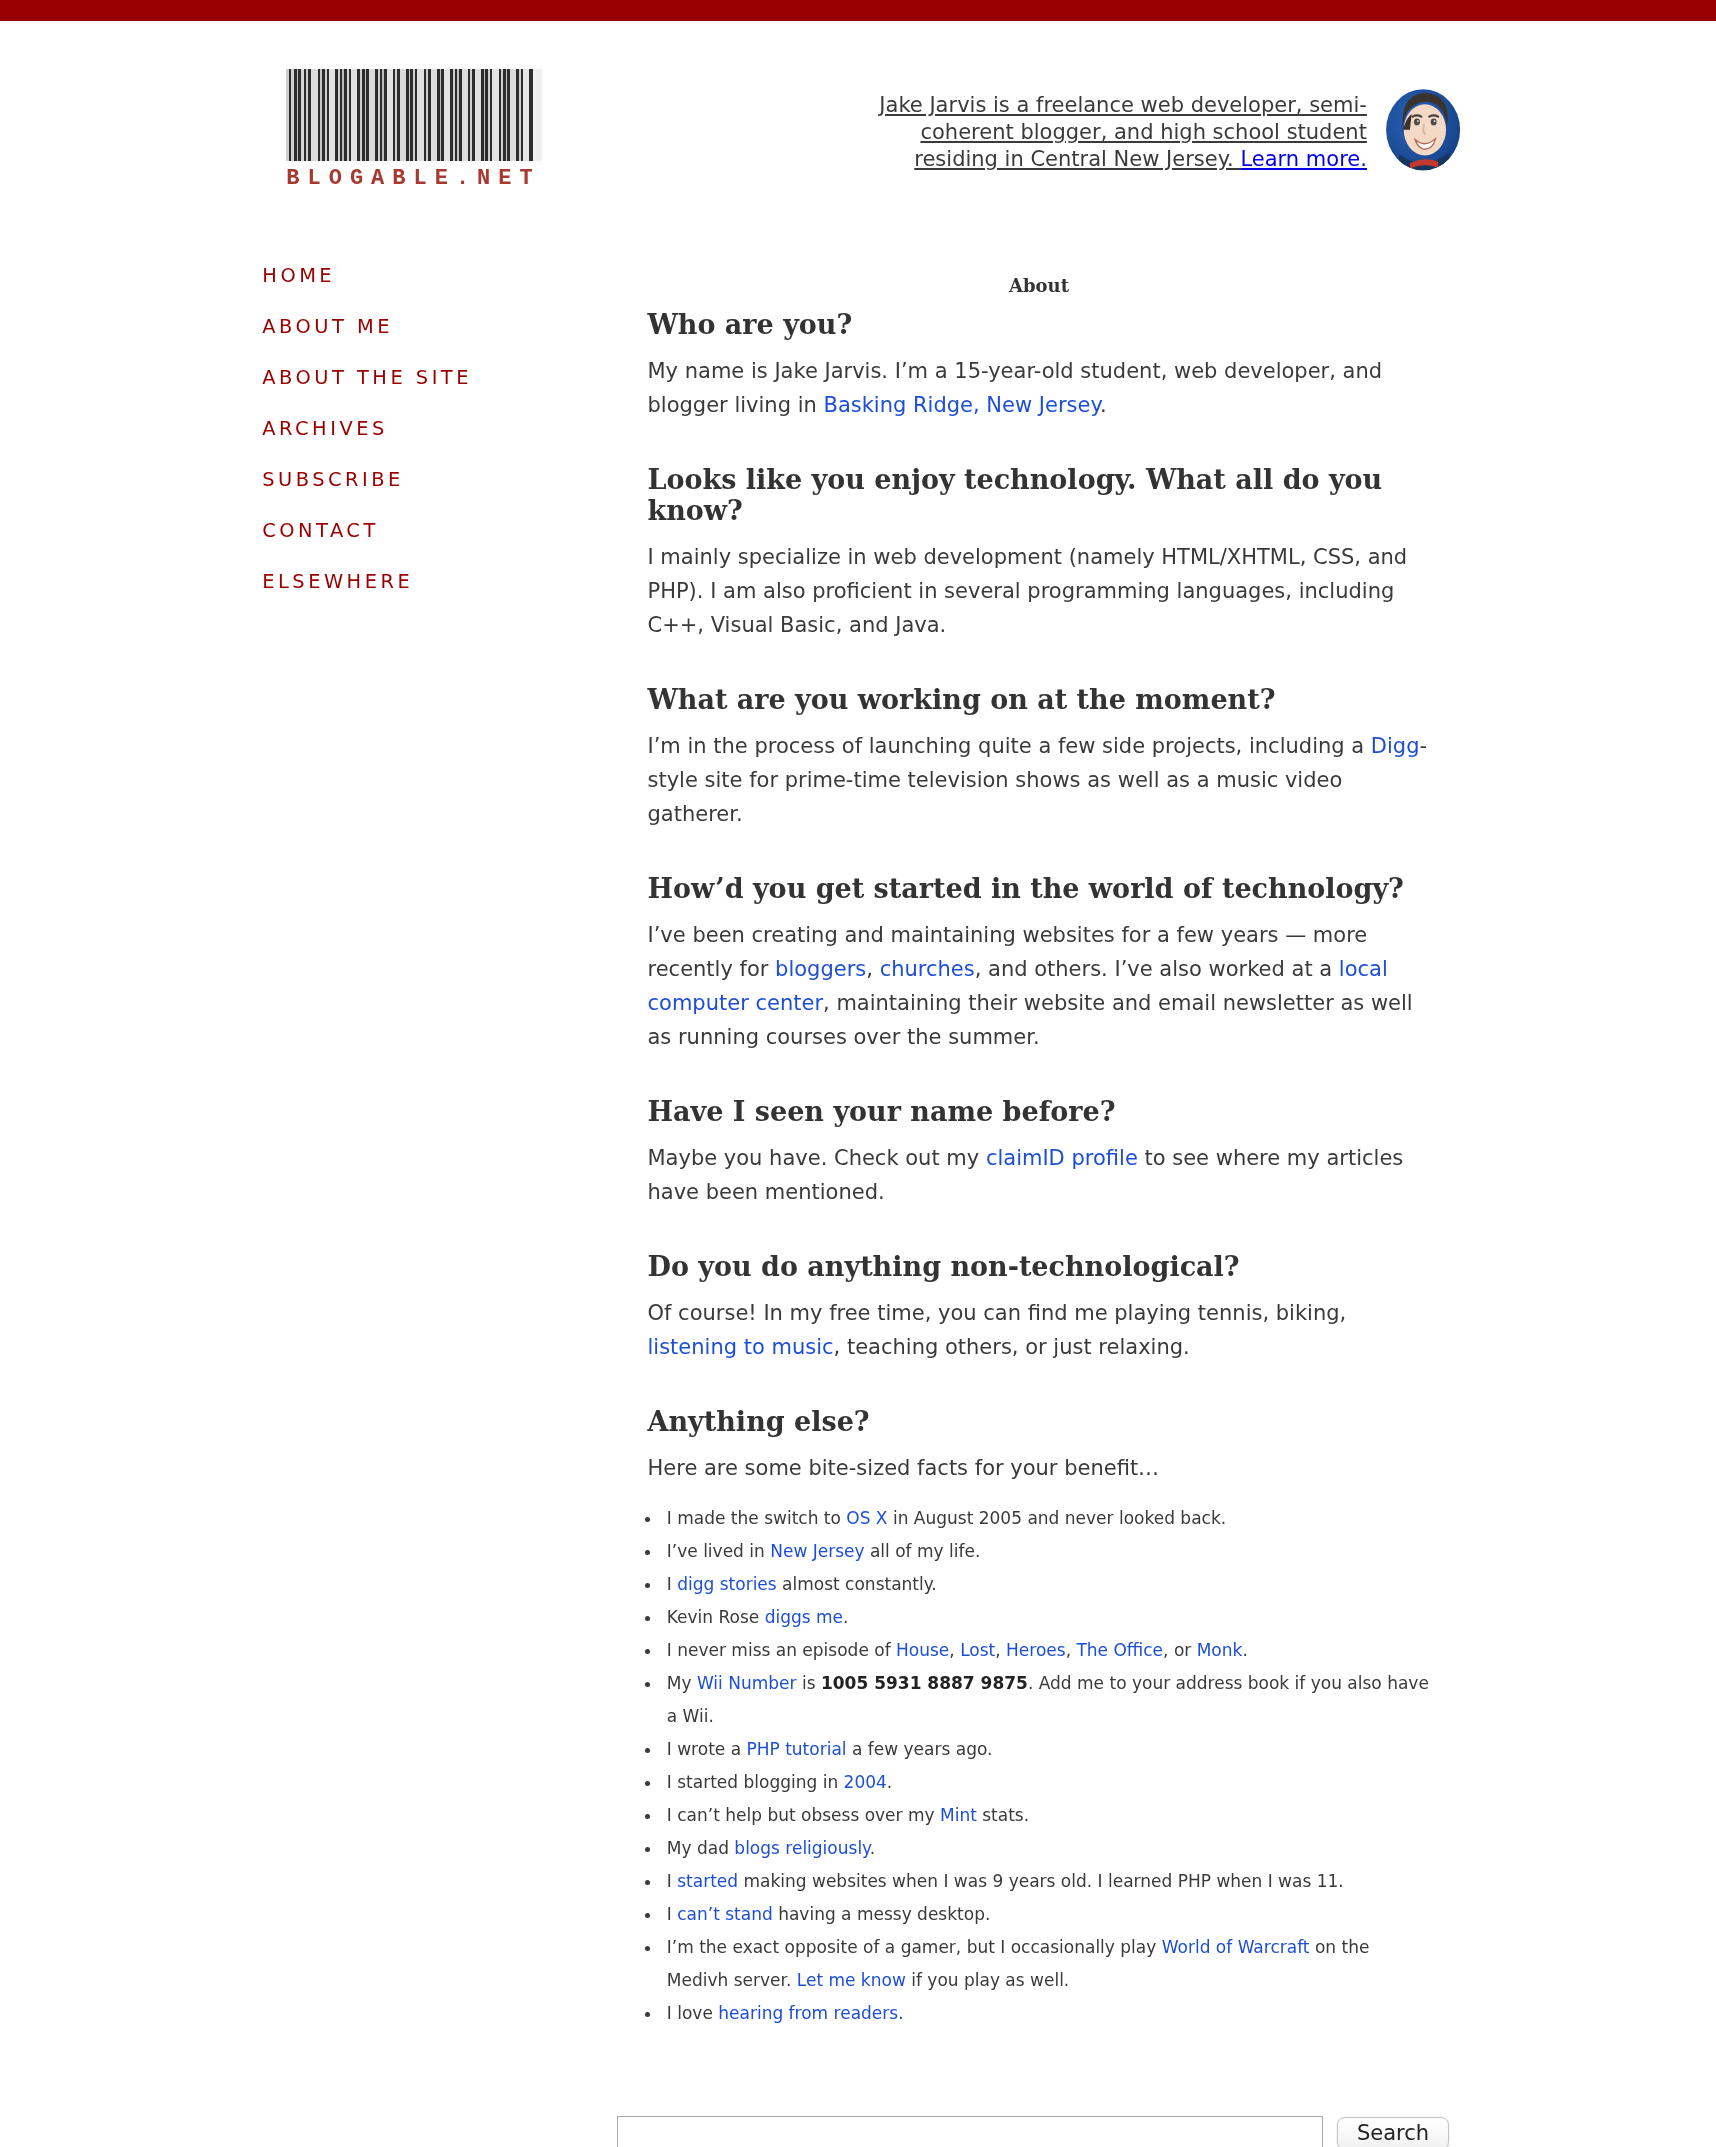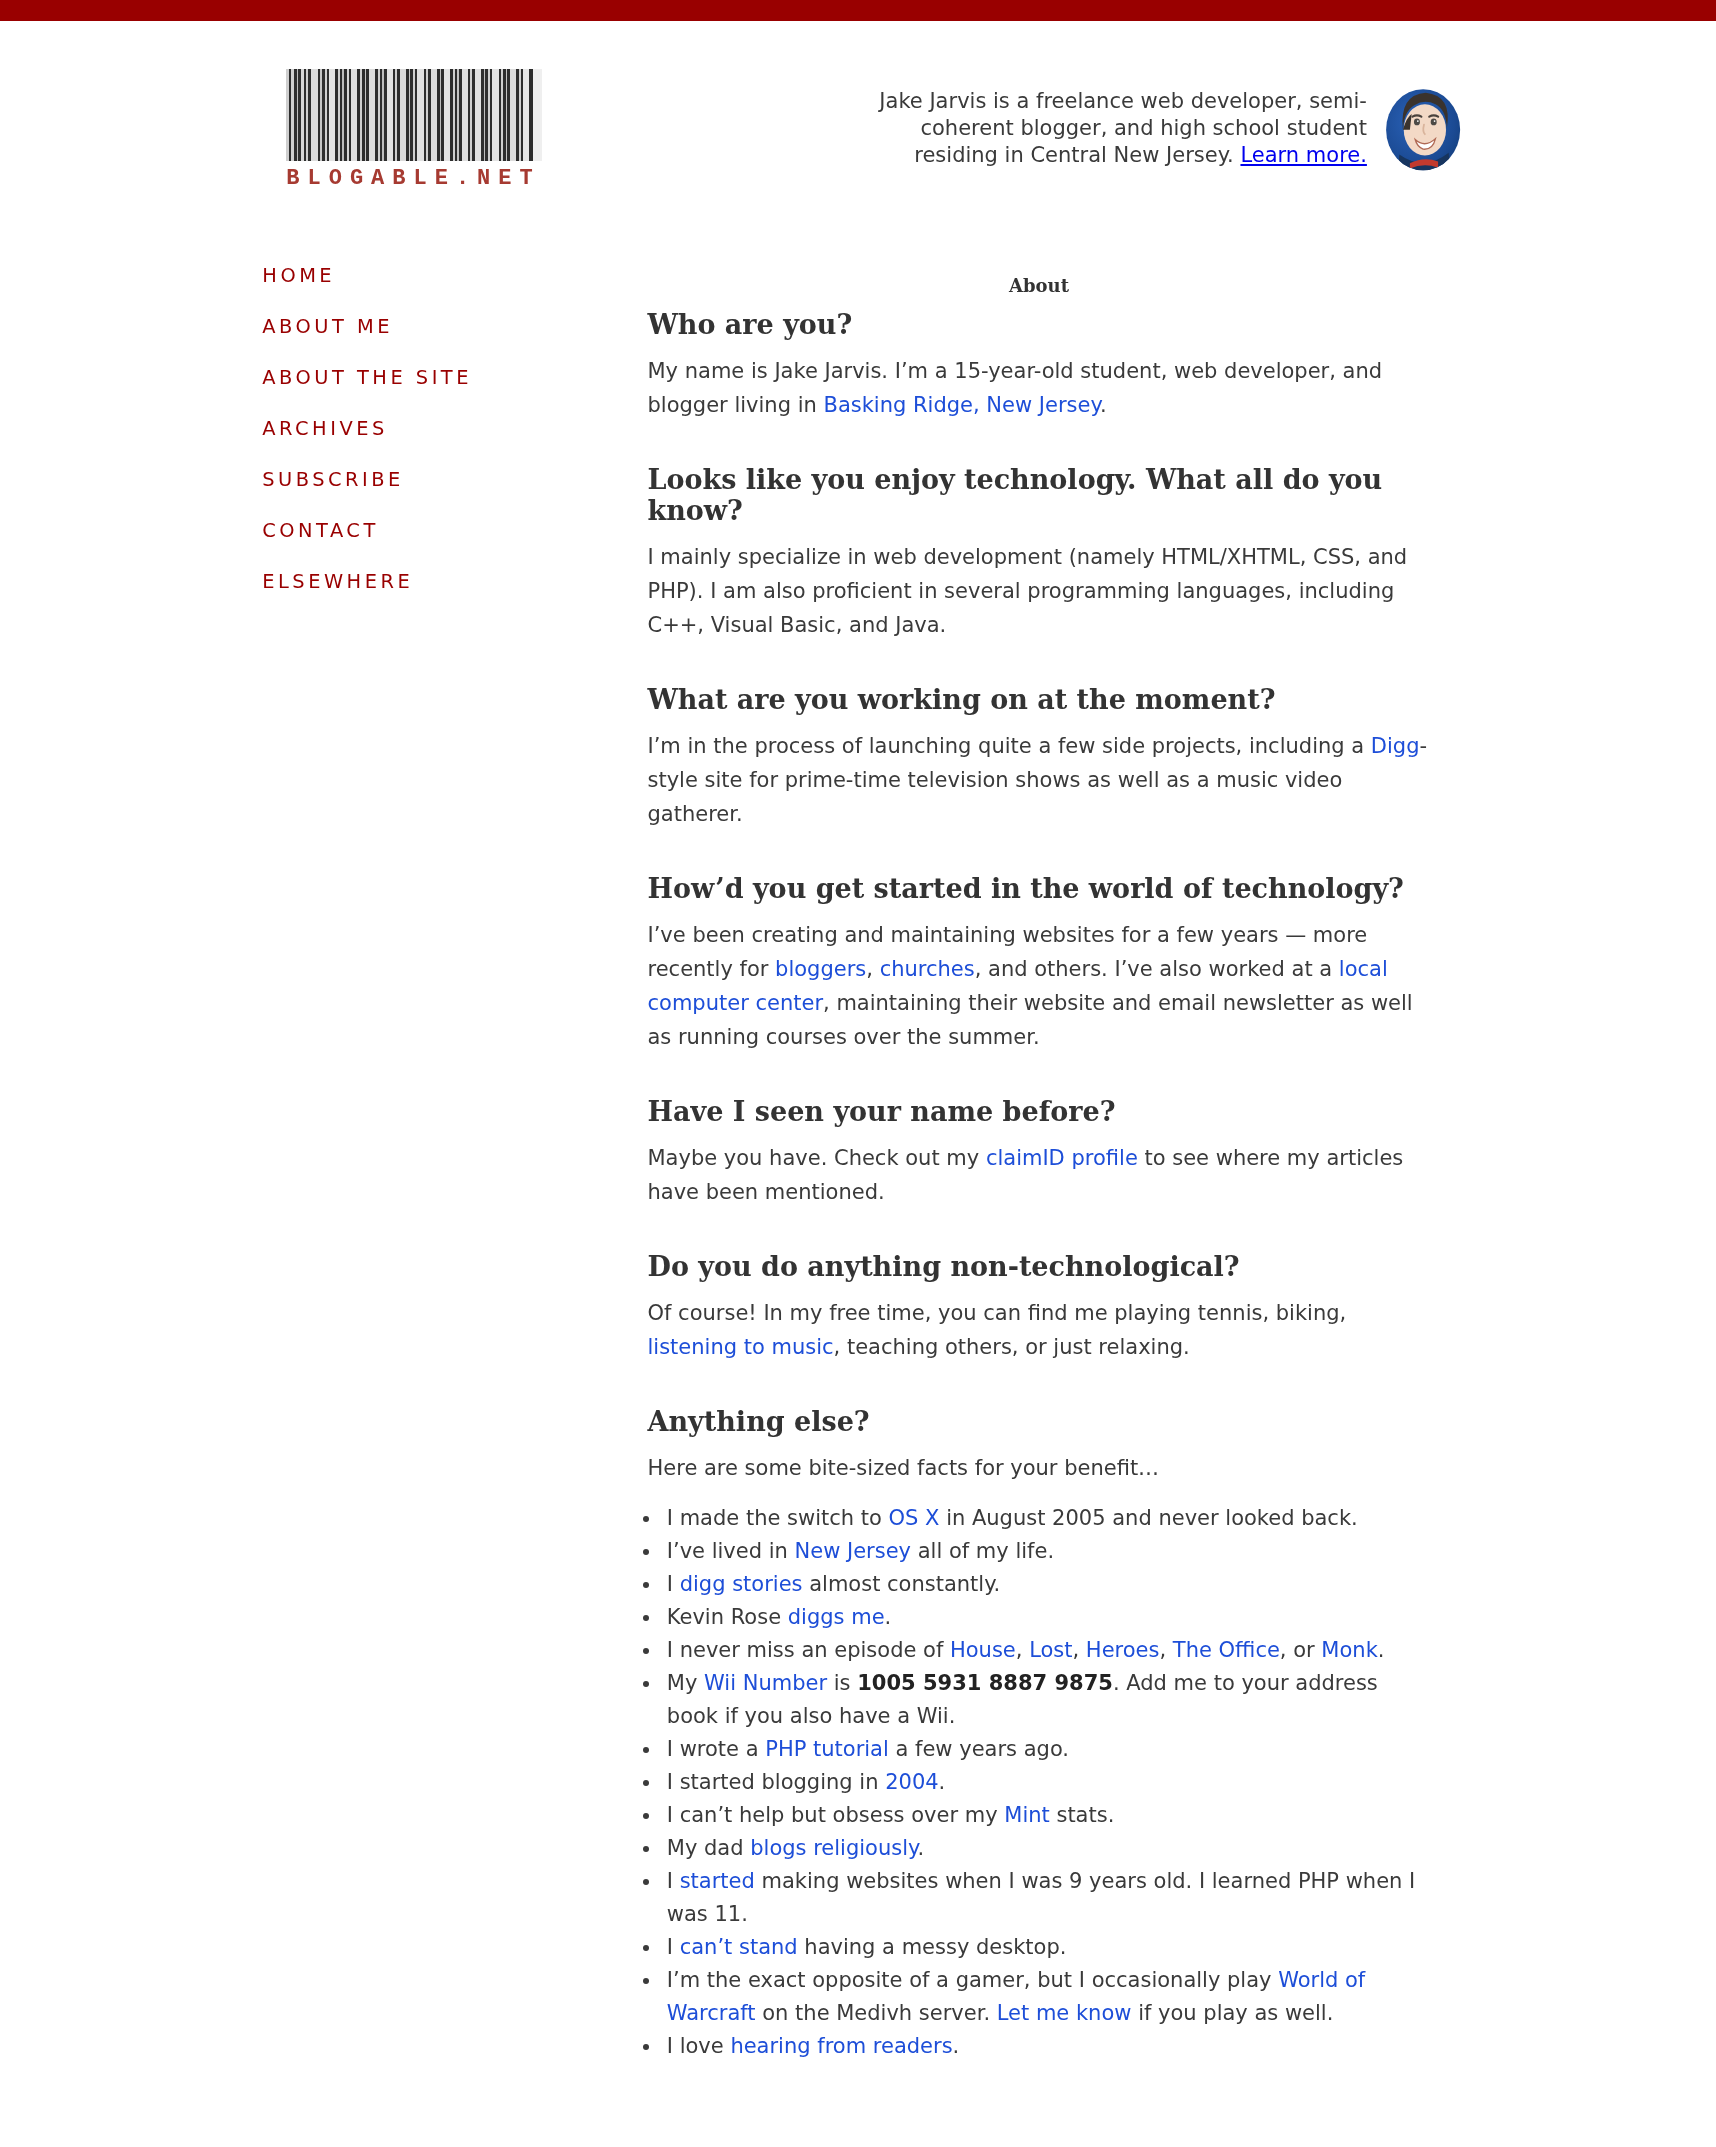--- a/index.html
+++ b/index.html
@@ -39,21 +39,21 @@
       #e3e3e3 206px 213px,#2d2d2d 213px 215px,#cfcfcf 215px 217px,#2d2d2d 217px 220px,#c4c4c4 220px 221px,
       #2d2d2d 221px 224px,#dcdcdc 224px 230px,#2d2d2d 230px 233px,#cfcfcf 233px 235px,#2d2d2d 235px 237px,
       #e6e6e6 237px 243px,#2d2d2d 243px 247px,#efefef 247px 256px);
   }
   .logo-wordmark {
     margin-top: 5.3px;
     font-family: "Liberation Mono", "DejaVu Sans Mono", monospace;
     font-weight: bold; font-size: 22px; letter-spacing: 8px;
     color: #a63a31; white-space: nowrap;
   }
-  .header-right { display: flex; align-items: flex-start; }
+  .header-right { display: flex; align-items: flex-end; text-decoration: underline; }
   .tagline {
     width: 529px; margin: 19.4px 0 0 0; text-align: right;
     font-size: 21px; line-height: 27px; color: #3a3a3a;
   }
   .avatar { width: 78px; height: 89px; margin: 15px 0 0 17.6px; flex: 0 0 auto; }
 
   
   .columns { display: flex; margin-top: 71px; align-items: flex-start; }
   .sidebar { width: 363px; flex: 0 0 auto; padding: 1.8px 0 0 8.8px; }
   .sidebar a {
@@ -72,21 +72,21 @@
     margin: 42px 0 14px 31px;
     font-family: "DejaVu Serif", "Liberation Serif", serif;
     font-size: 27px; font-weight: bold; color: #333333;
   }
   .section-heading.first { margin-top: 13.2px; }
   .content p.body-text { margin: 0 31px 10.6px 31px; font-size: 21px; line-height: 34px; }
   .content a, .footer-area a { color: #1d4ed8; text-decoration: none; }
   .content strong { color: #222222; }
 
   ul.facts-list { margin: 17.6px 31px 0 31px; padding-left: 14px; list-style: disc; }
-  ul.facts-list li { font-size: 21px; line-height: 33px; padding-left: 5.3px; }
+  ul.facts-list li { font-size: 17px; line-height: 33px; padding-left: 5.3px; }
 
   
   .footer-area { margin-top: 86px; }
   .search-row { display: flex; align-items: center; }
   .search-input {
     width: 706px; height: 34px;
     border: 0.9px solid #a9a9a9; background: #ffffff;
     font-size: 21px; padding: 0 8.8px;
     font-family: "DejaVu Sans", sans-serif;
   }

